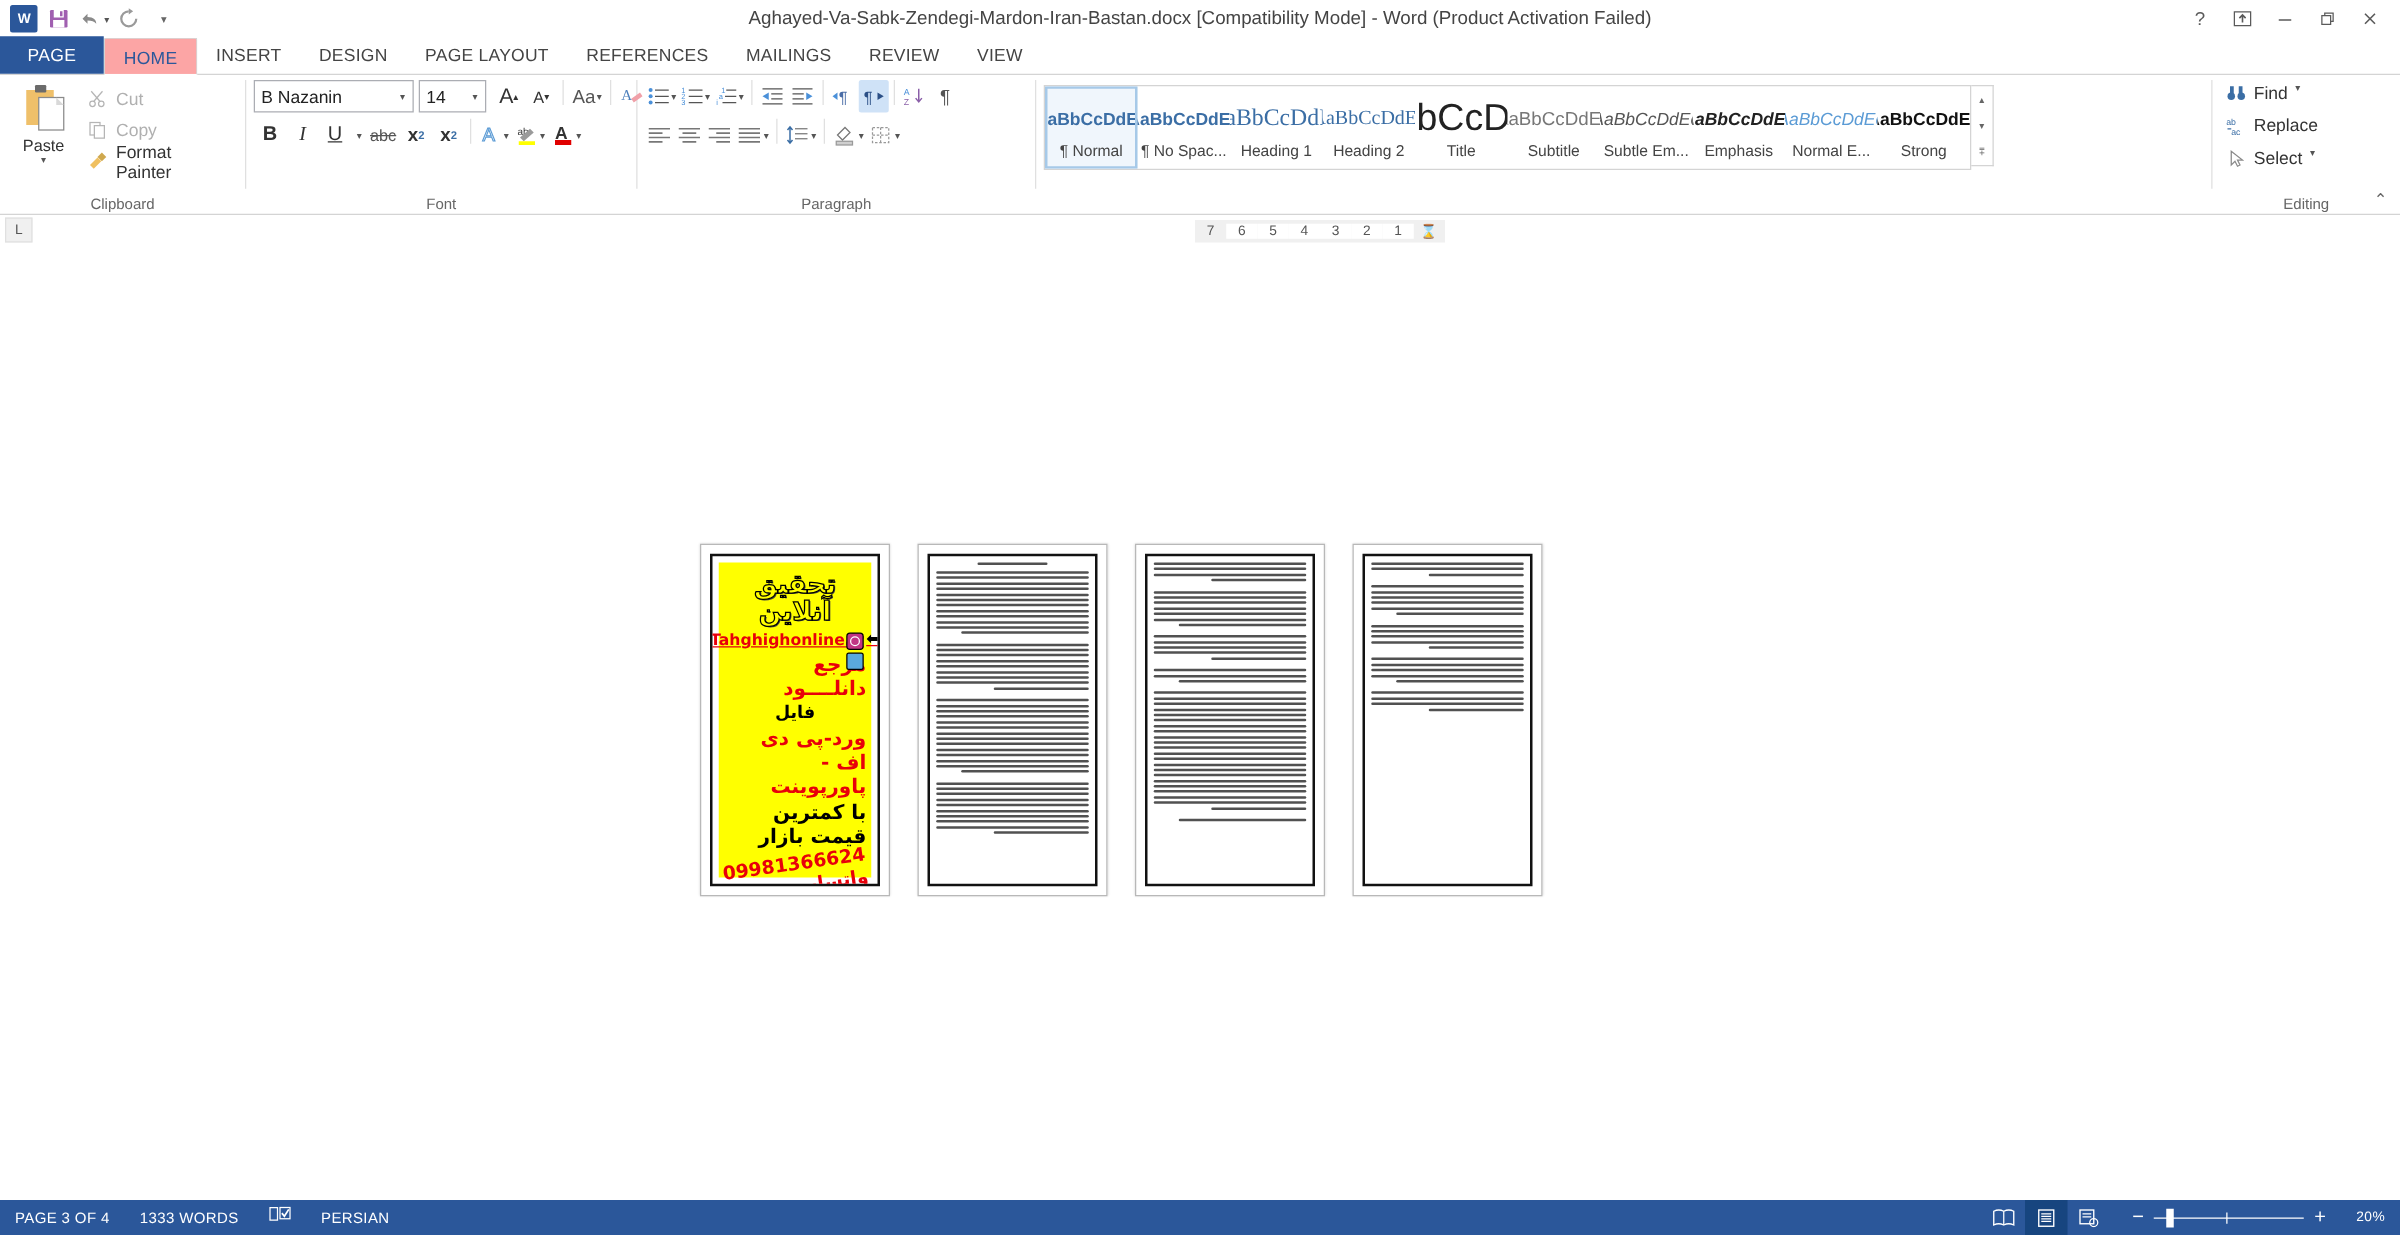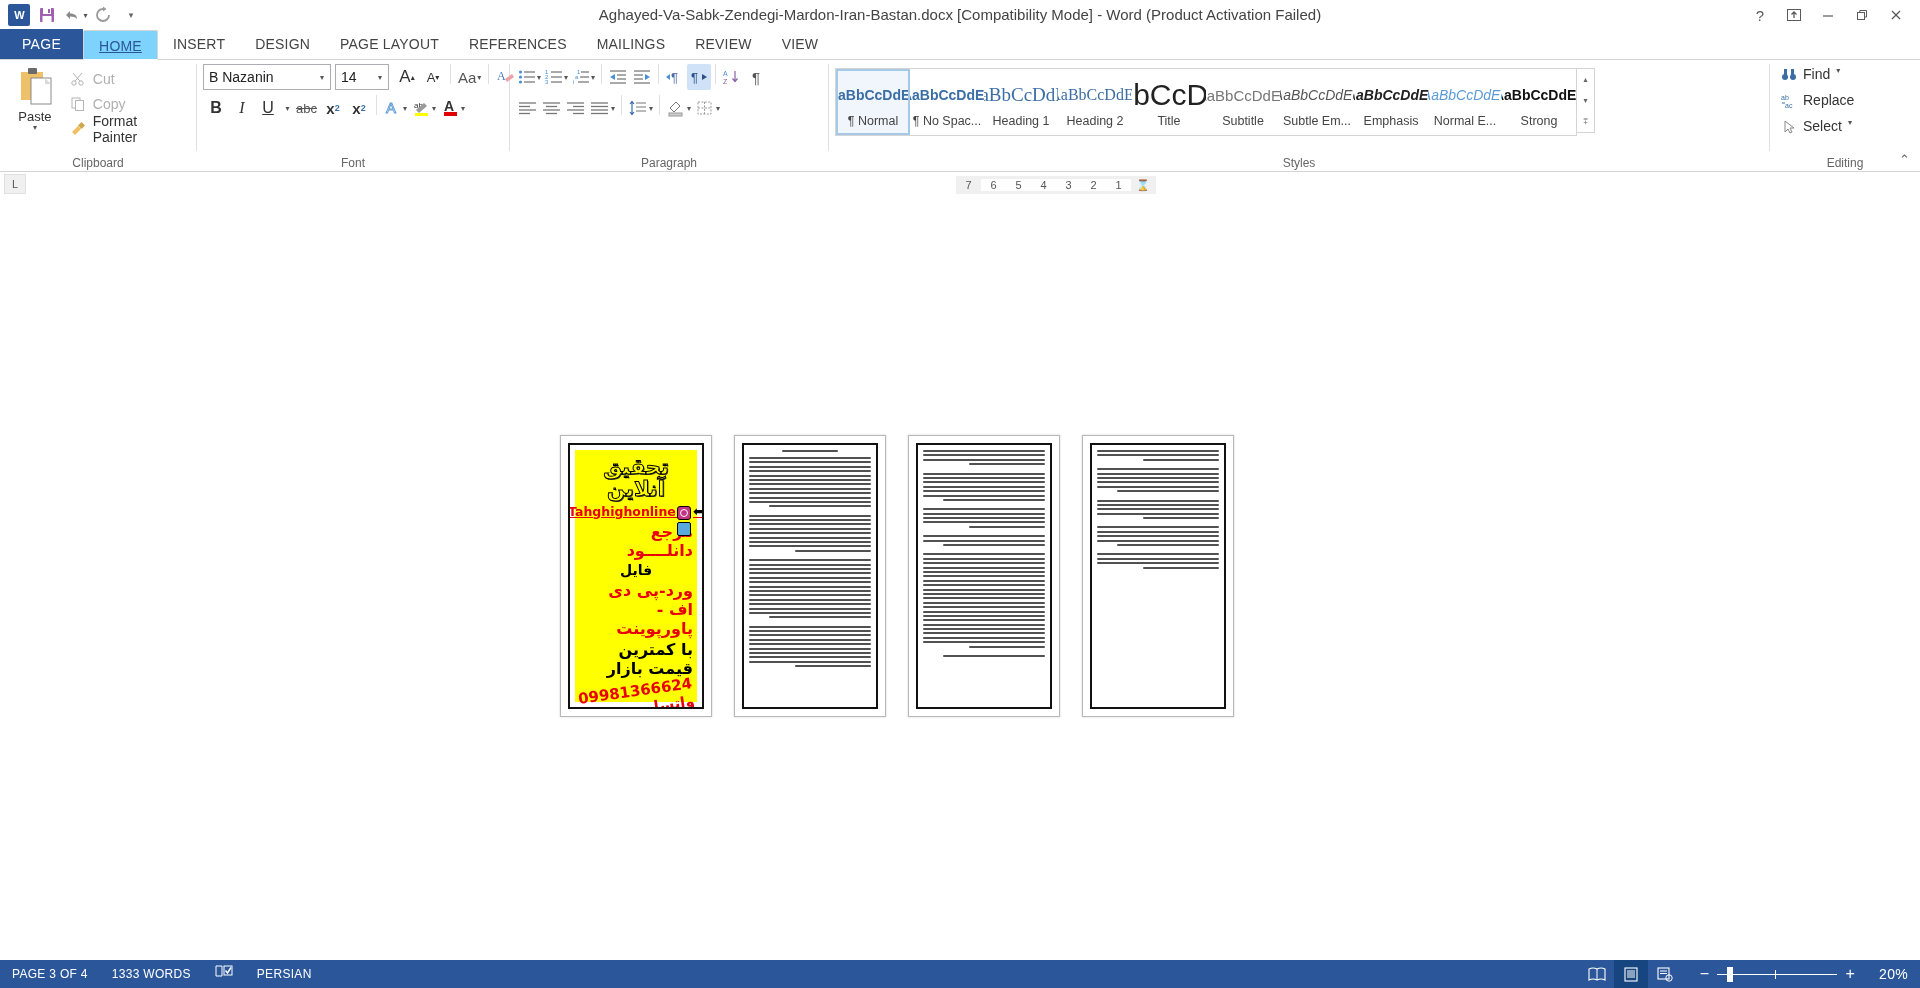--- a/index.html
+++ b/index.html
@@ -49,23 +49,23 @@
   }
   .tab-file {
     background: #2b579a; color: #fff; height: 30px; line-height: 30px;
     padding: 0 22px; font-size: 14px; letter-spacing: .3px;
   }
   .tab {
     height: 30px; line-height: 30px; padding: 0 15px;
     font-size: 14px; color: #444; letter-spacing: .2px;
   }
   .tab.active {
-    color: #2b579a; background: #7dd3fc;
+    color: #2b579a; background: #fca5a5;
     border: 1px solid #d4d4d4; border-bottom: 1px solid #fff;
-    margin-bottom: -1px; border-radius: 2px 2px 0 0; text-decoration: underline;
+    margin-bottom: -1px; border-radius: 2px 2px 0 0;
   }
 
   
   .ribbon {
     position: absolute; top: 60px; left: 0; width: 1920px; height: 112px;
     background: #fff; border-bottom: 1px solid #d4d4d4;
     display: flex; align-items: stretch;
   }
   .group { position: relative; display: flex; flex-direction: column; height: 112px; }
   .group-body { flex: 1; display: flex; align-items: flex-start; padding: 4px 6px 0 6px; }
@@ -258,21 +258,21 @@
     font-size: 14px;
   }
   .view-btn.active { background: #17457f; }
   .zoom-slider { display: flex; align-items: center; gap: 0; padding: 0 10px; }
   .zs-track { width: 120px; height: 1px; background: #fff; position: relative; }
   .zs-tick { position: absolute; left: 58px; top: -4px; width: 1px; height: 9px; background: #fff; }
   .zs-thumb {
     position: absolute; left: 10px; top: -7px; width: 6px; height: 15px; background: #fff;
   }
   .zs-sign { font-size: 16px; padding: 0 8px; }
-  .zoom-val { padding: 0 12px 0 6px; font-size: 14px; }
+  .zoom-val { padding: 0 12px 0 6px; font-size: 11px; }
 </style>
 </head>
 <body>
 
 <div class="titlebar">
   <div class="qat">
     <div class="qat-btn">
       <div class="word-logo">W</div>
     </div>
     <div class="qat-btn" title="Save">
@@ -652,21 +652,20 @@
           <div class="style-prev" style="font-weight:bold;color:#111;font-size:14px;">AaBbCcDdEe</div>
           <div class="style-name">Strong</div>
         </div>
       </div>
       <div class="gallery-scroll">
         <div class="gsbtn">▴</div>
         <div class="gsbtn">▾</div>
         <div class="gsbtn">⩱</div>
       </div>
     </div>
-    <div class="group-label">Styles</div>
   </div>
   <div class="group-sep"></div>
 
   <div class="group editgrp">
     <div class="group-body" style="flex-direction:column;padding-top:6px;">
       <div class="ecmd">
         <span class="cmd-ico">
           <svg width="16" height="16" viewBox="0 0 16 16">
               <circle cx="4" cy="10" r="3" fill="#3b6ea5"></circle>
               <circle cx="12" cy="10" r="3" fill="#3b6ea5"></circle>

